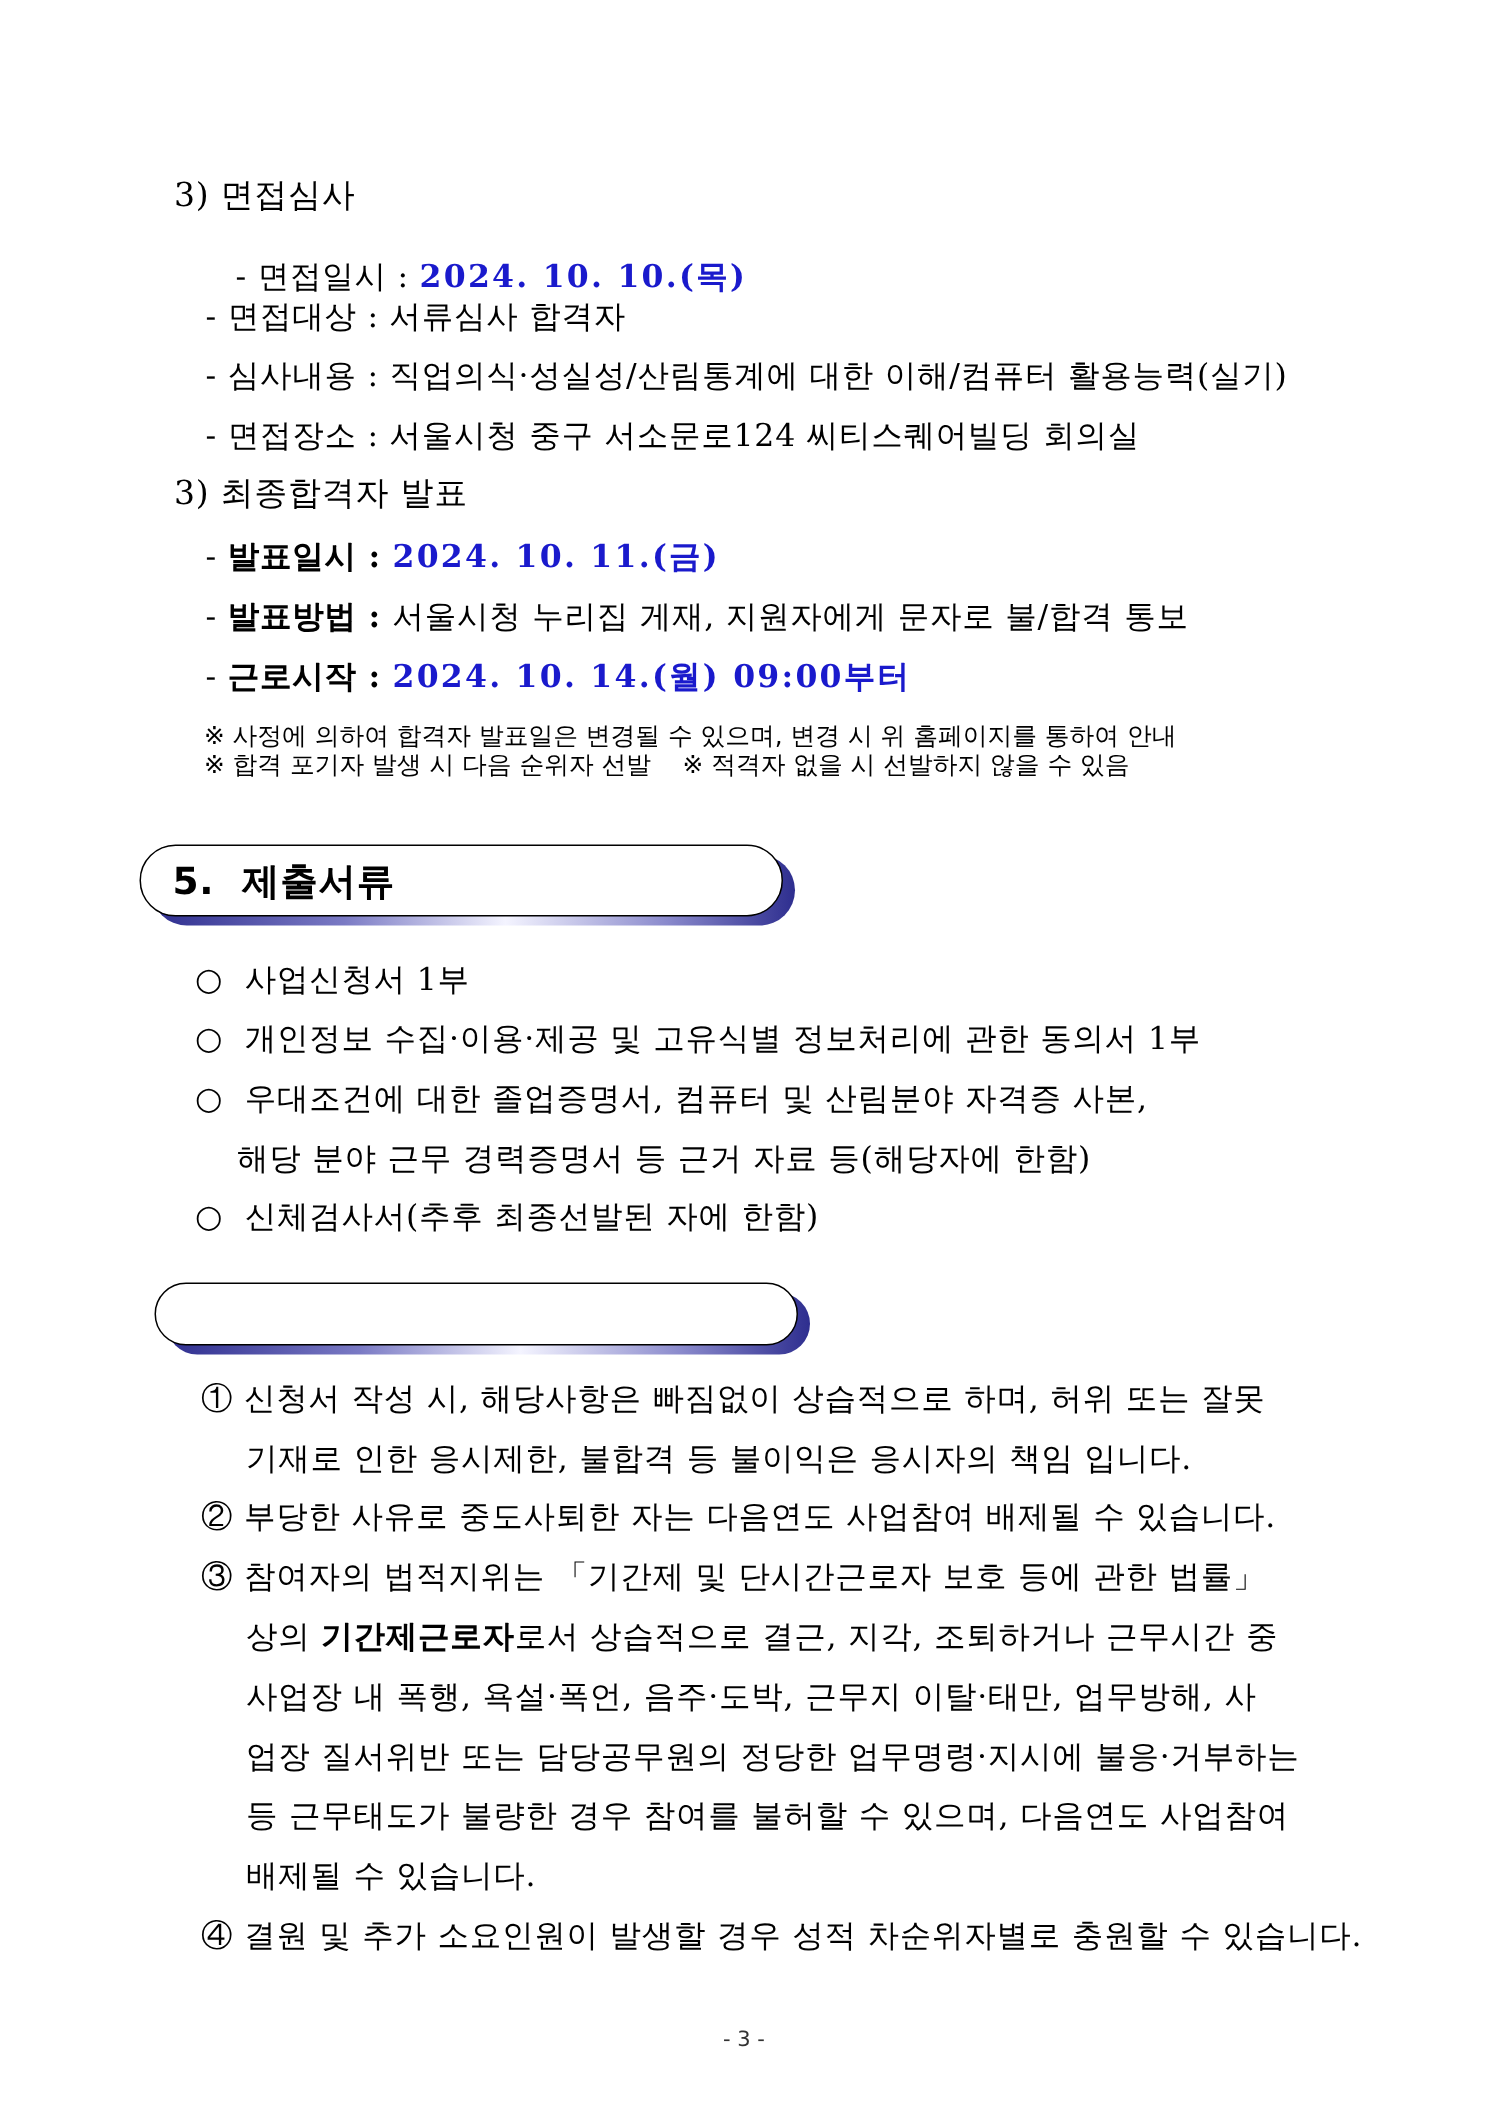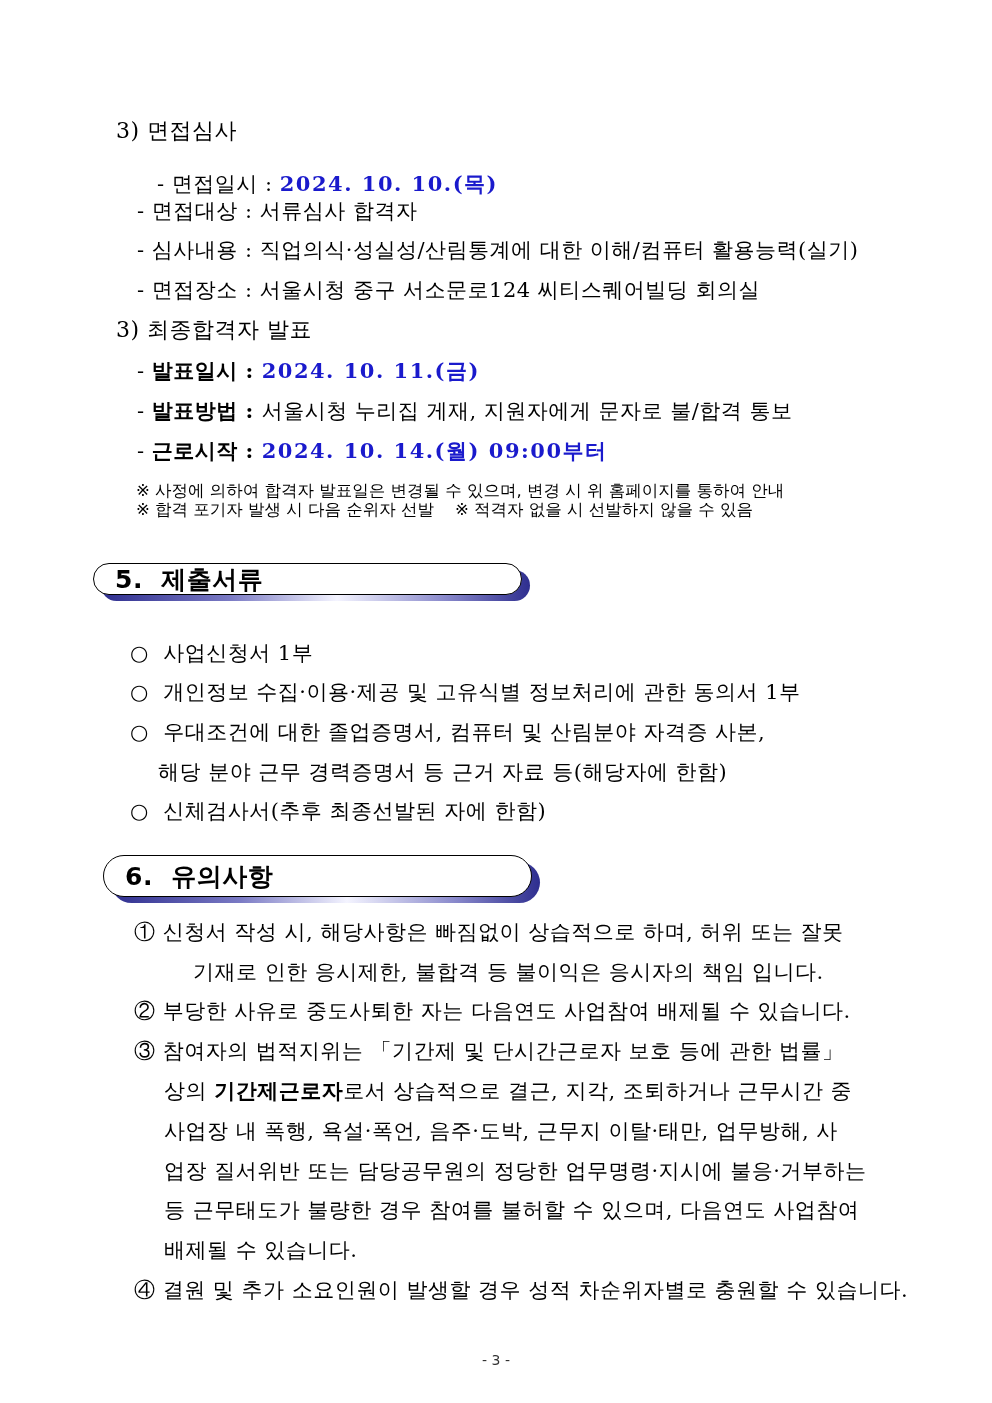--- a/index.html
+++ b/index.html
@@ -11,21 +11,21 @@
   .line {
     position: absolute; white-space: nowrap;
     font-size: 21px; line-height: 28px;
     letter-spacing: 0.5px;
   }
   .heading { font-weight: normal; font-size: 22px; }
   .bold { font-weight: bold; }
   .blue { color: #1a1acc; font-weight: bold; letter-spacing: 1.5px; }
   .note { font-family: "DejaVu Sans", "Liberation Sans", sans-serif; font-size: 16.5px; letter-spacing: 0; text-align: right; }
   .box {
-    position: absolute; height: 32px;
+    position: absolute; height: 48px;
   }
   .box .shadow {
     position: absolute; left: 8px; top: 7px; right: -8px; bottom: -6px;
     border-radius: 24px / 24px;
     background: linear-gradient(90deg, #2e2e8f 0%, #7a7ac4 30%, #f4f4ff 55%, #8a8acc 80%, #2e2e8f 100%);
   }
   .box .face {
     position: absolute; left: 0; top: 0; right: 0; bottom: 0;
     background: #fff; border: 1.3px solid #000; border-radius: 24px / 24px;
   }
@@ -81,25 +81,24 @@
 
 <div class="line" style="left:130px; top:639px; white-space:pre;">○  사업신청서 1부</div>
 <div class="line" style="left:130px; top:678px; white-space:pre;">○  개인정보 수집·이용·제공 및 고유식별 정보처리에 관한 동의서 1부</div>
 <div class="line" style="left:130px; top:718px; white-space:pre;">○  우대조건에 대한 졸업증명서, 컴퓨터 및 산림분야 자격증 사본,</div>
 <div class="line" style="left:158px; top:758px;">해당 분야 근무 경력증명서 등 근거 자료 등(해당자에 한함)</div>
 <div class="line" style="left:130px; top:797px; white-space:pre;">○  신체검사서(추후 최종선발된 자에 한함)</div>
 
 <div class="box" style="left:103px; top:855px; width:429px; height:42px;">
   <div class="shadow"></div>
   <div class="face"></div>
-  <div class="title" style="white-space:pre;">6.  유의사항</div>
 </div>
 
 <div class="line" style="left:134px; top:918px;">① 신청서 작성 시, 해당사항은 빠짐없이 상습적으로 하며, 허위 또는 잘못</div>
-<div class="line" style="left:193px; top:958px;">기재로 인한 응시제한, 불합격 등 불이익은 응시자의 책임 입니다.</div>
+<div class="line" style="left:164px; top:958px;">기재로 인한 응시제한, 불합격 등 불이익은 응시자의 책임 입니다.</div>
 <div class="line" style="left:134px; top:997px;">② 부당한 사유로 중도사퇴한 자는 다음연도 사업참여 배제될 수 있습니다.</div>
 <div class="line" style="left:134px; top:1037px;">③ 참여자의 법적지위는 「기간제 및 단시간근로자 보호 등에 관한 법률」</div>
 <div class="line" style="left:164px; top:1077px;">
   <span>상의 </span><span class="bold">기간제근로자</span><span>로서 상습적으로 결근, 지각, 조퇴하거나 근무시간 중</span>
 </div>
 <div class="line" style="left:164px; top:1117px;">사업장 내 폭행, 욕설·폭언, 음주·도박, 근무지 이탈·태만, 업무방해, 사</div>
 <div class="line" style="left:164px; top:1157px;">업장 질서위반 또는 담당공무원의 정당한 업무명령·지시에 불응·거부하는</div>
 <div class="line" style="left:164px; top:1196px;">등 근무태도가 불량한 경우 참여를 불허할 수 있으며, 다음연도 사업참여</div>
 <div class="line" style="left:164px; top:1236px;">배제될 수 있습니다.</div>
 <div class="line" style="left:134px; top:1276px;">④ 결원 및 추가 소요인원이 발생할 경우 성적 차순위자별로 충원할 수 있습니다.</div>

